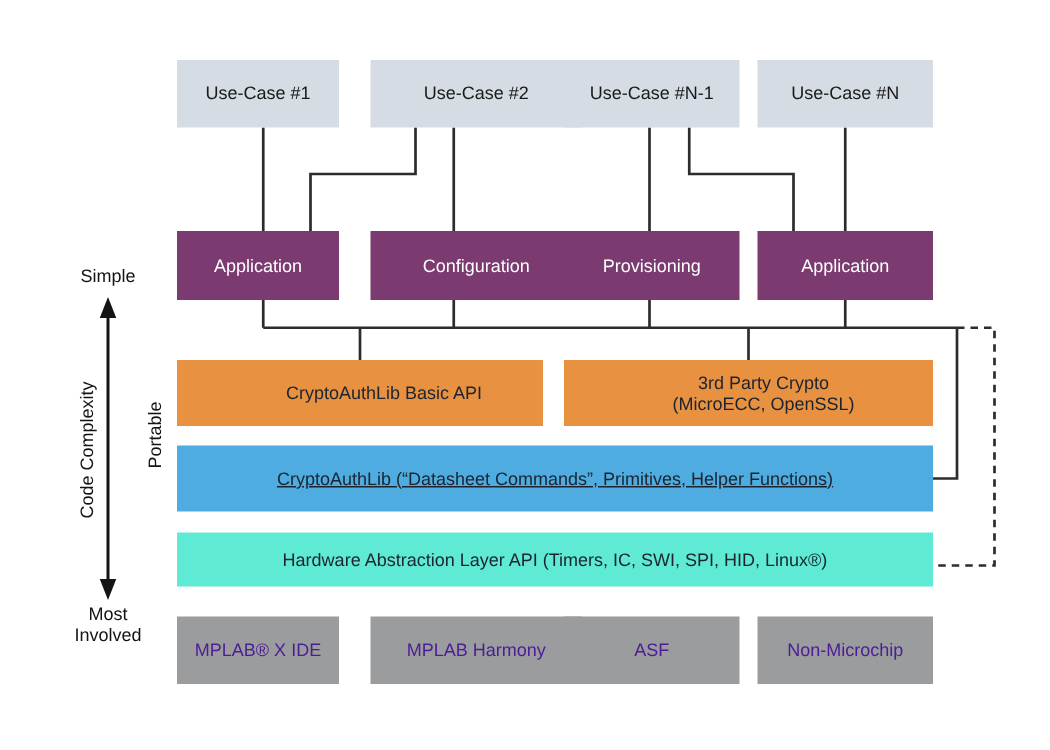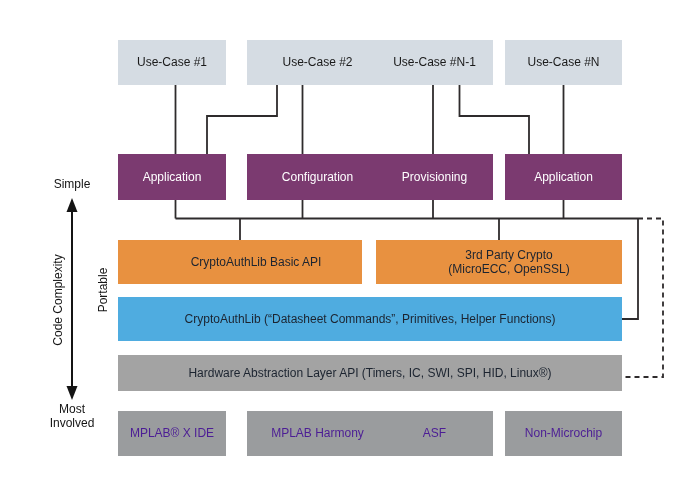--- a/index.html
+++ b/index.html
@@ -16,22 +16,22 @@
   }
   
   .c1 { left:118px; width:108px;justify-content:center; }
   .c2 { left:247px; width:141px;justify-content:center; }
   .c3 { left:376px; width:117px; }
   .c4 { left:505px; width:117px; }
 
   .row-usecase  { top:40px;  height:45px; background:#d5dce3; color:#1a1a1a; }
   .row-role     { top:154px; height:46px; background:#7b3a70; color:#ffffff; }
   .row-api      { top:240px; height:44px; background:#e89140; color:#1c2430; }
-  .row-lib      { top:297px; height:44px; background:#4face0; color:#1c2430; left:118px; width:504px; }
-  .row-hal      { top:355px; height:36px; background:#a3a3a3; color:#1c2430; left:118px; width:504px; }
+  .row-lib      { top:297px; height:44px; background:#4face0; color:#1c2430; left:118px; width:504px;text-decoration:underline; }
+  .row-hal      { top:355px; height:36px; background:#5eead4; color:#1c2430; left:118px; width:504px; }
   .row-platform { top:411px; height:45px; background:#9a9c9e; color:#4c1d95; }
 
   .api-left  { left:118px; width:244px;padding-left:32px; }
   .api-right { left:376px; width:246px;padding-left:20px; }
 
   .lbl { position:absolute; color:#141414; font-size:12px; }
   .simple        { left:42px;  top:177px; width:60px; text-align:center; }
   .most-involved { left:30px;  top:402px; width:84px; text-align:center; line-height:1.18; }
   .rot { white-space:nowrap; }
   .code-complexity { left:58px;  top:300px; transform:translate(-50%,-50%) rotate(-90deg); }

